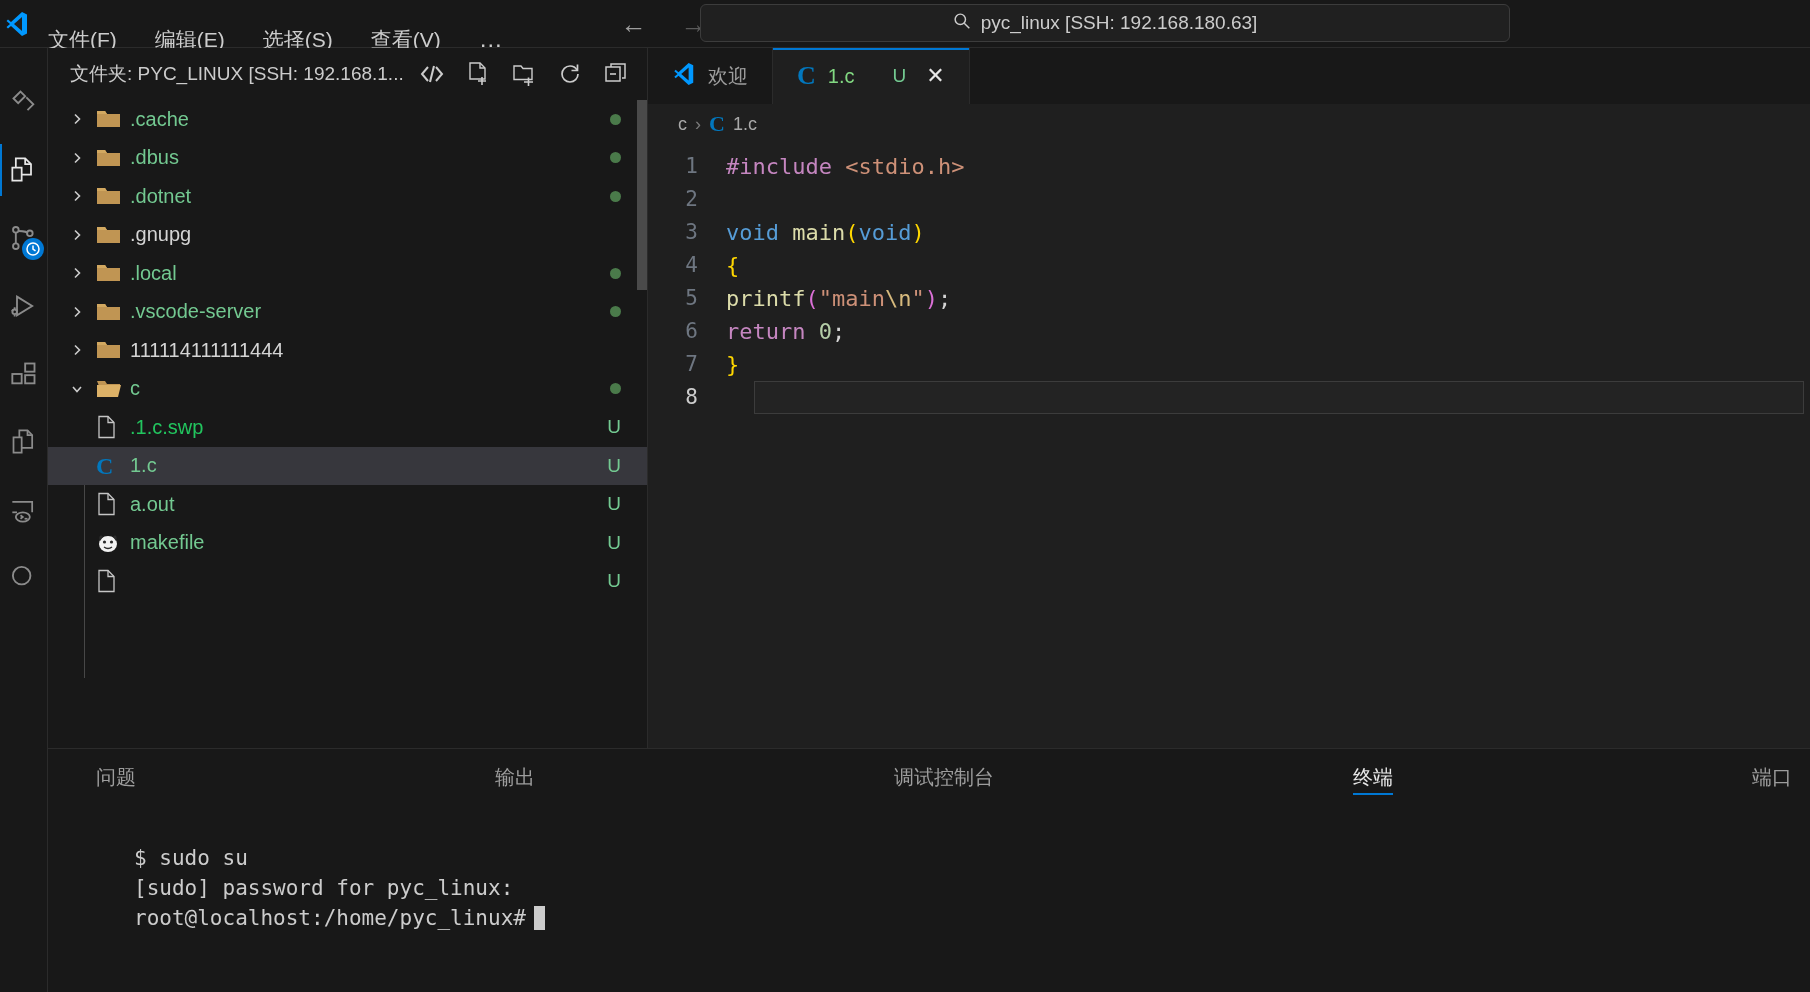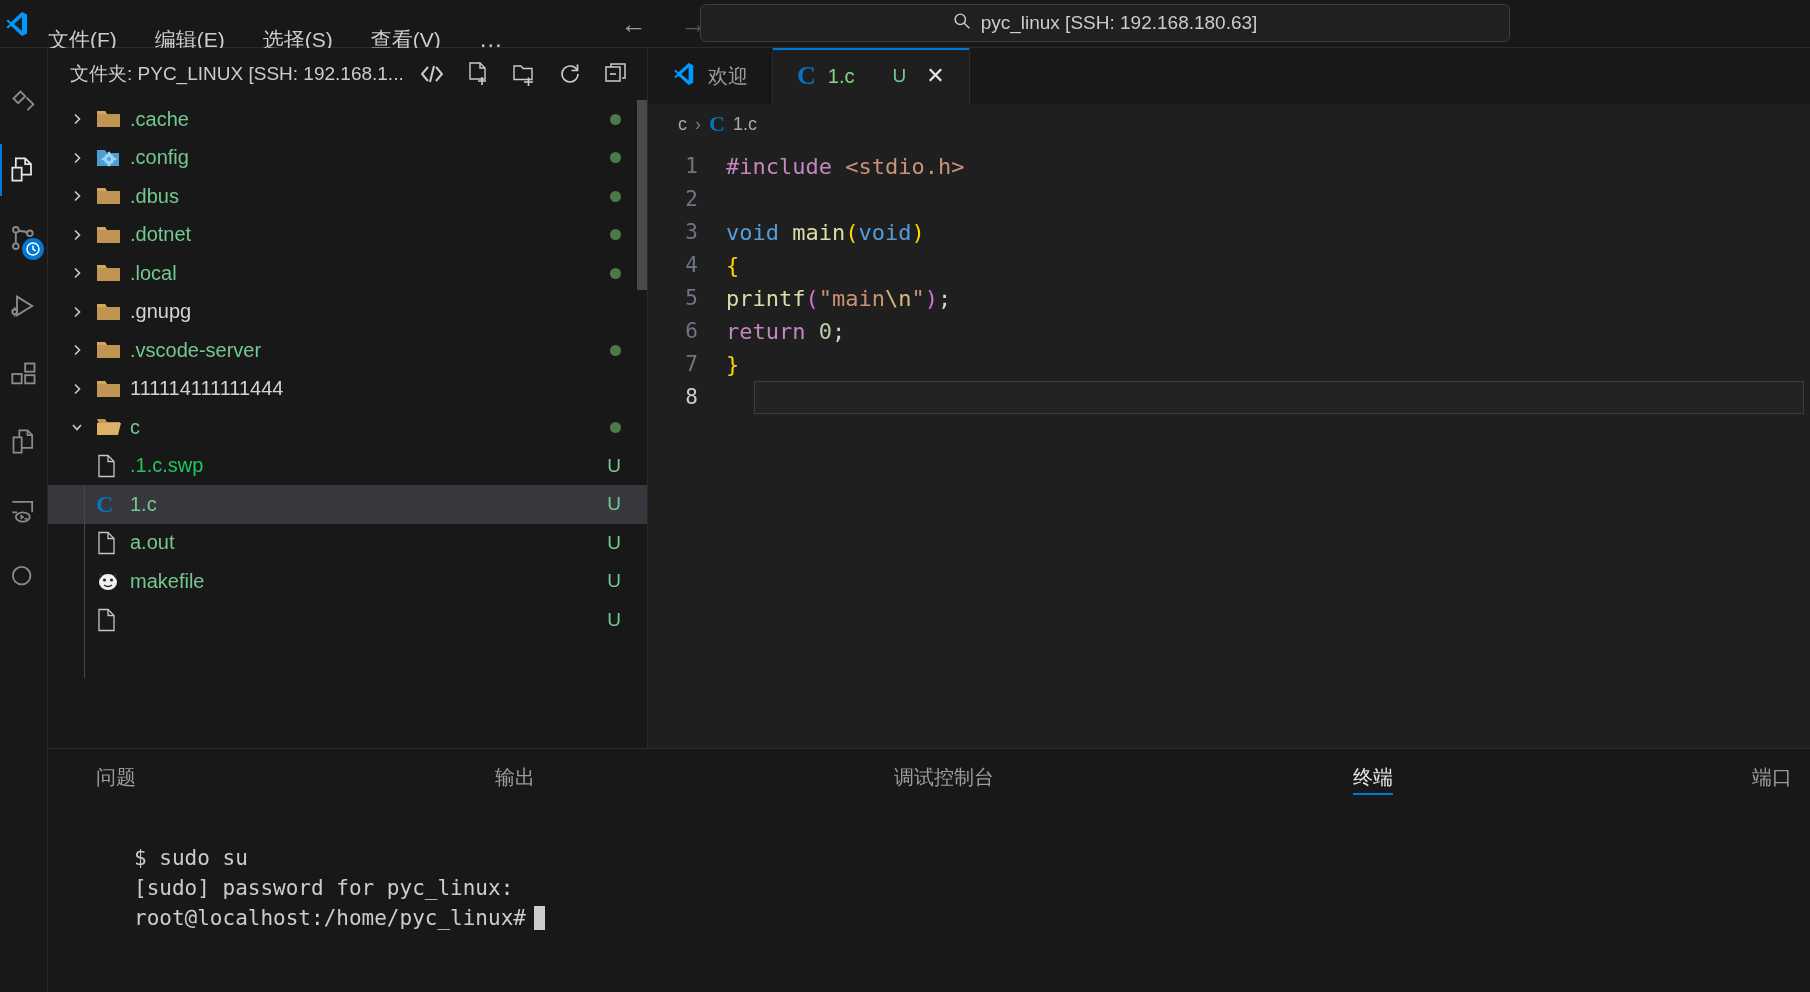--- a/index.html
+++ b/index.html
@@ -339,44 +339,20 @@
           <span class="dot" style="background:#4a7a4a"></span>
         </span>
       </div>
       <div class="tree-row">
         <span class="twisty">
           <svg width="14" height="14" viewBox="0 0 14 14" fill="none" stroke="#cccccc" stroke-width="1.6">
             <path d="M5 2.5 L9.5 7 L5 11.5"></path>
           </svg>
         </span>
         <span class="tree-icon">
-          <svg width="24" height="22" viewBox="0 0 24 22">
-            <path d="M1 3 h8 l2 3 h12 v13 h-22 Z" fill="#4a9fd4"></path>
-            <circle cx="13" cy="12" r="5.2" fill="#9fd4ee"></circle>
-            <circle cx="13" cy="12" r="2" fill="#4a9fd4"></circle>
-            <g fill="#9fd4ee">
-              <rect x="11.8" y="4.8" width="2.4" height="3"></rect>
-              <rect x="11.8" y="16.2" width="2.4" height="3"></rect>
-              <rect x="5.8" y="10.8" width="3" height="2.4"></rect>
-              <rect x="17.2" y="10.8" width="3" height="2.4"></rect>
-            </g>
-          </svg>
-        </span>
-        <span class="tree-label" style="color:#73c991">.config</span>
-        <span class="tree-status">
-          <span class="dot" style="background:#4a7a4a"></span>
-        </span>
-      </div>
-      <div class="tree-row">
-        <span class="twisty">
-          <svg width="14" height="14" viewBox="0 0 14 14" fill="none" stroke="#cccccc" stroke-width="1.6">
-            <path d="M5 2.5 L9.5 7 L5 11.5"></path>
-          </svg>
-        </span>
-        <span class="tree-icon">
           <svg width="26" height="22" viewBox="0 0 26 22">
             <path d="M1 3 h8 l2 3 h13 v13 h-23 Z" fill="#c09553"></path>
             <path d="M1 3 h8 l2 3 h-10 Z" fill="#d2a860"></path>
           </svg>
         </span>
         <span class="tree-label" style="color:#73c991">.dbus</span>
         <span class="tree-status">
           <span class="dot" style="background:#4a7a4a"></span>
         </span>
       </div>
@@ -402,38 +378,38 @@
           <svg width="14" height="14" viewBox="0 0 14 14" fill="none" stroke="#cccccc" stroke-width="1.6">
             <path d="M5 2.5 L9.5 7 L5 11.5"></path>
           </svg>
         </span>
         <span class="tree-icon">
           <svg width="26" height="22" viewBox="0 0 26 22">
             <path d="M1 3 h8 l2 3 h13 v13 h-23 Z" fill="#c09553"></path>
             <path d="M1 3 h8 l2 3 h-10 Z" fill="#d2a860"></path>
           </svg>
         </span>
+        <span class="tree-label" style="color:#d4d4d4">.gnupg</span>
+      </div>
+      <div class="tree-row">
+        <span class="twisty">
+          <svg width="14" height="14" viewBox="0 0 14 14" fill="none" stroke="#cccccc" stroke-width="1.6">
+            <path d="M5 2.5 L9.5 7 L5 11.5"></path>
+          </svg>
+        </span>
+        <span class="tree-icon">
+          <svg width="26" height="22" viewBox="0 0 26 22">
+            <path d="M1 3 h8 l2 3 h13 v13 h-23 Z" fill="#c09553"></path>
+            <path d="M1 3 h8 l2 3 h-10 Z" fill="#d2a860"></path>
+          </svg>
+        </span>
         <span class="tree-label" style="color:#73c991">.local</span>
         <span class="tree-status">
           <span class="dot" style="background:#4a7a4a"></span>
         </span>
-      </div>
-      <div class="tree-row">
-        <span class="twisty">
-          <svg width="14" height="14" viewBox="0 0 14 14" fill="none" stroke="#cccccc" stroke-width="1.6">
-            <path d="M5 2.5 L9.5 7 L5 11.5"></path>
-          </svg>
-        </span>
-        <span class="tree-icon">
-          <svg width="26" height="22" viewBox="0 0 26 22">
-            <path d="M1 3 h8 l2 3 h13 v13 h-23 Z" fill="#c09553"></path>
-            <path d="M1 3 h8 l2 3 h-10 Z" fill="#d2a860"></path>
-          </svg>
-        </span>
-        <span class="tree-label" style="color:#d4d4d4">.gnupg</span>
       </div>
       <div class="tree-row">
         <span class="twisty">
           <svg width="14" height="14" viewBox="0 0 14 14" fill="none" stroke="#cccccc" stroke-width="1.6">
             <path d="M5 2.5 L9.5 7 L5 11.5"></path>
           </svg>
         </span>
         <span class="tree-icon">
           <svg width="26" height="22" viewBox="0 0 26 22">
             <path d="M1 3 h8 l2 3 h13 v13 h-23 Z" fill="#c09553"></path>

